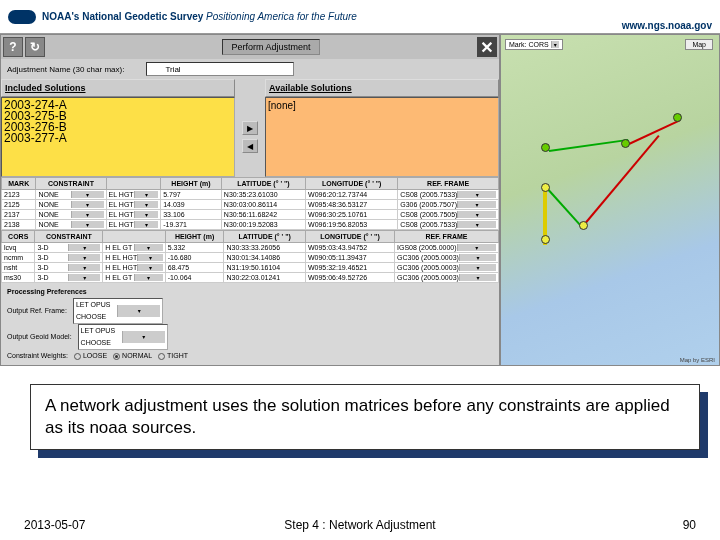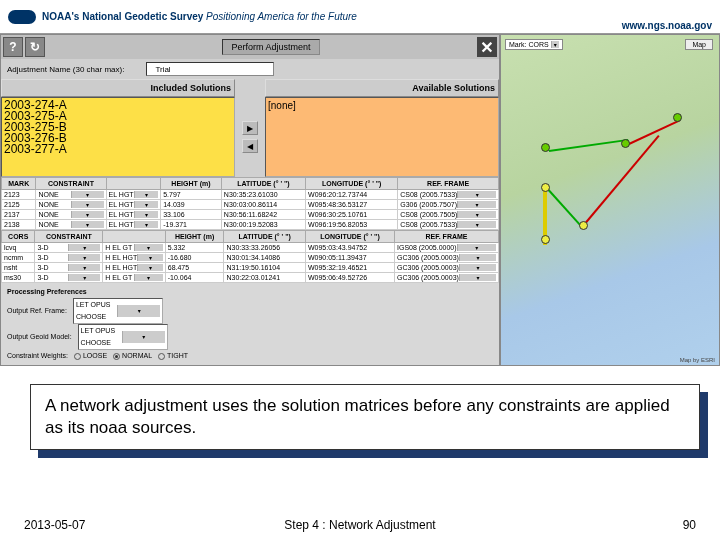--- a/index.html
+++ b/index.html
@@ -10,23 +10,23 @@
   .header-title .sub { font-weight: normal; font-style: italic; }
   .header-url { font-size: 10px; color: #003366; margin-left: auto; font-weight: bold; margin-top: 18px; }
   .main-area { display: flex; }
   .left-panel { width: 500px; background: #d0d0d0; border: 1px solid #888; }
   .toolbar { display: flex; align-items: center; padding: 2px; background: #c0c0c0; gap: 2px; }
   .tool-btn { width: 20px; height: 20px; background: #888; color: #fff; font-size: 12px; font-weight: bold; display: flex; align-items: center; justify-content: center; border: 1px solid #555; }
   .tool-spacer { flex: 1; }
   .tool-main { background: #aaa; padding: 2px 8px; font-size: 9px; border: 1px inset #888; margin-left: 20px; }
   .close-x { width: 20px; height: 20px; background: #444; color: #fff; display: flex; align-items: center; justify-content: center; font-weight: bold; }
   .adj-name-row { display: flex; align-items: center; padding: 3px 6px; font-size: 8px; gap: 22px; }
-  .adj-input { flex: 0 0 60px; height: 14px; background: #fff; border: 1px inset #888; font-size: 8px; padding: 0 8px; }
+  .adj-input { flex: 0 0 60px; height: 14px; background: #fff; border: 1px inset #888; font-size: 8px; padding: 0 18px; }
   .sol-headers { display: flex; }
-  .sol-header { flex: 1; background: #ccc; text-align: right; font-size: 9px; font-weight: bold; padding: 3px; border: 1px outset #ddd; }
+  .sol-header { flex: 1; background: #ccc; text-align: left; font-size: 9px; font-weight: bold; padding: 3px; border: 1px outset #ddd; text-decoration: underline; }
   .sol-body { display: flex; height: 80px; }
   .sol-list { flex: 1; background: #fde047; border: 1px inset #aaa; font-size: 12px; padding: 2px; }
   .sol-list div { line-height: 11px; }
   .sol-mid { width: 30px; display: flex; flex-direction: column; align-items: center; justify-content: center; gap: 4px; }
   .arrow-btn { width: 16px; height: 14px; background: #bbb; border: 1px outset #ddd; font-size: 8px; display:flex;align-items:center;justify-content:center; }
   .sol-right { flex: 1; background: #fdba74; border: 1px inset #aaa; font-size: 10px; padding: 2px; }
   table.data { width: 100%; border-collapse: collapse; font-size: 7px; background: #fff; }
   table.data th { background: #ddd; border: 1px solid #aaa; padding: 2px 1px; font-weight: bold; white-space: nowrap; }
   table.data td { border: 1px solid #ccc; padding: 1px 2px; white-space: nowrap; }
   .dd-cell { display:flex; align-items:center; }
@@ -84,21 +84,20 @@
       <input class="adj-input" value="Trial" style="">
     </div>
     <div class="sol-headers">
       <div class="sol-header">Included Solutions</div>
       <div style="width:30px"></div>
       <div class="sol-header">Available Solutions</div>
     </div>
     <div class="sol-body">
       <div class="sol-list">
         <div>2003-274-A</div>
-        <div>2003-275-A</div>
         <div>2003-275-B</div>
         <div>2003-276-B</div>
         <div>2003-277-A</div>
       </div>
       <div class="sol-mid">
         <div class="arrow-btn">▶</div>
         <div class="arrow-btn">◀</div>
       </div>
       <div class="sol-right">
         <div>[none]</div>

